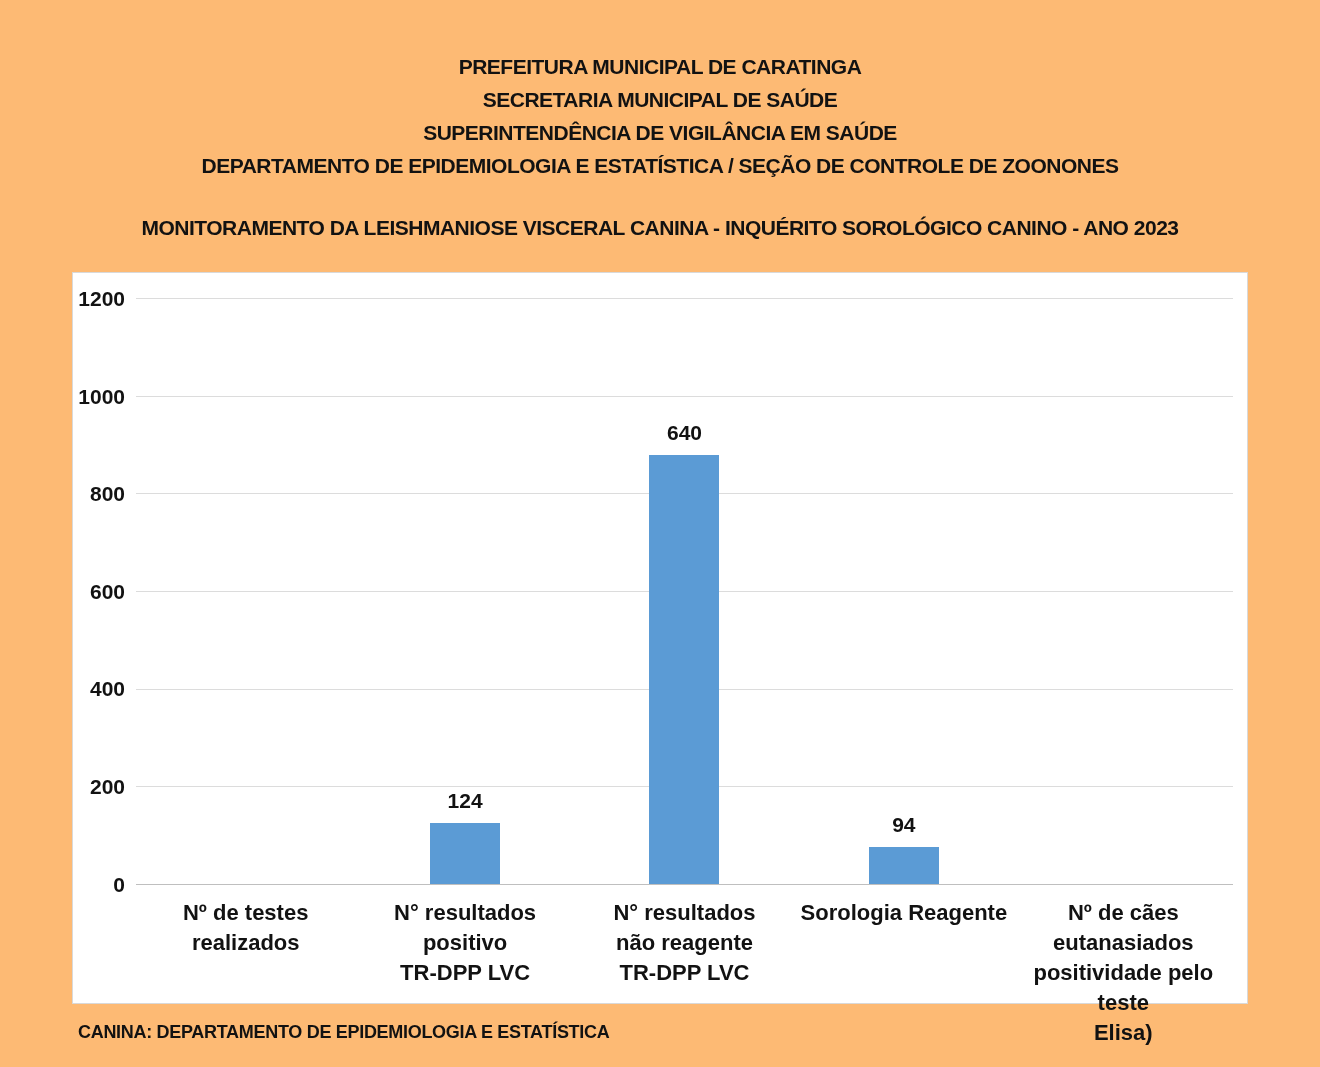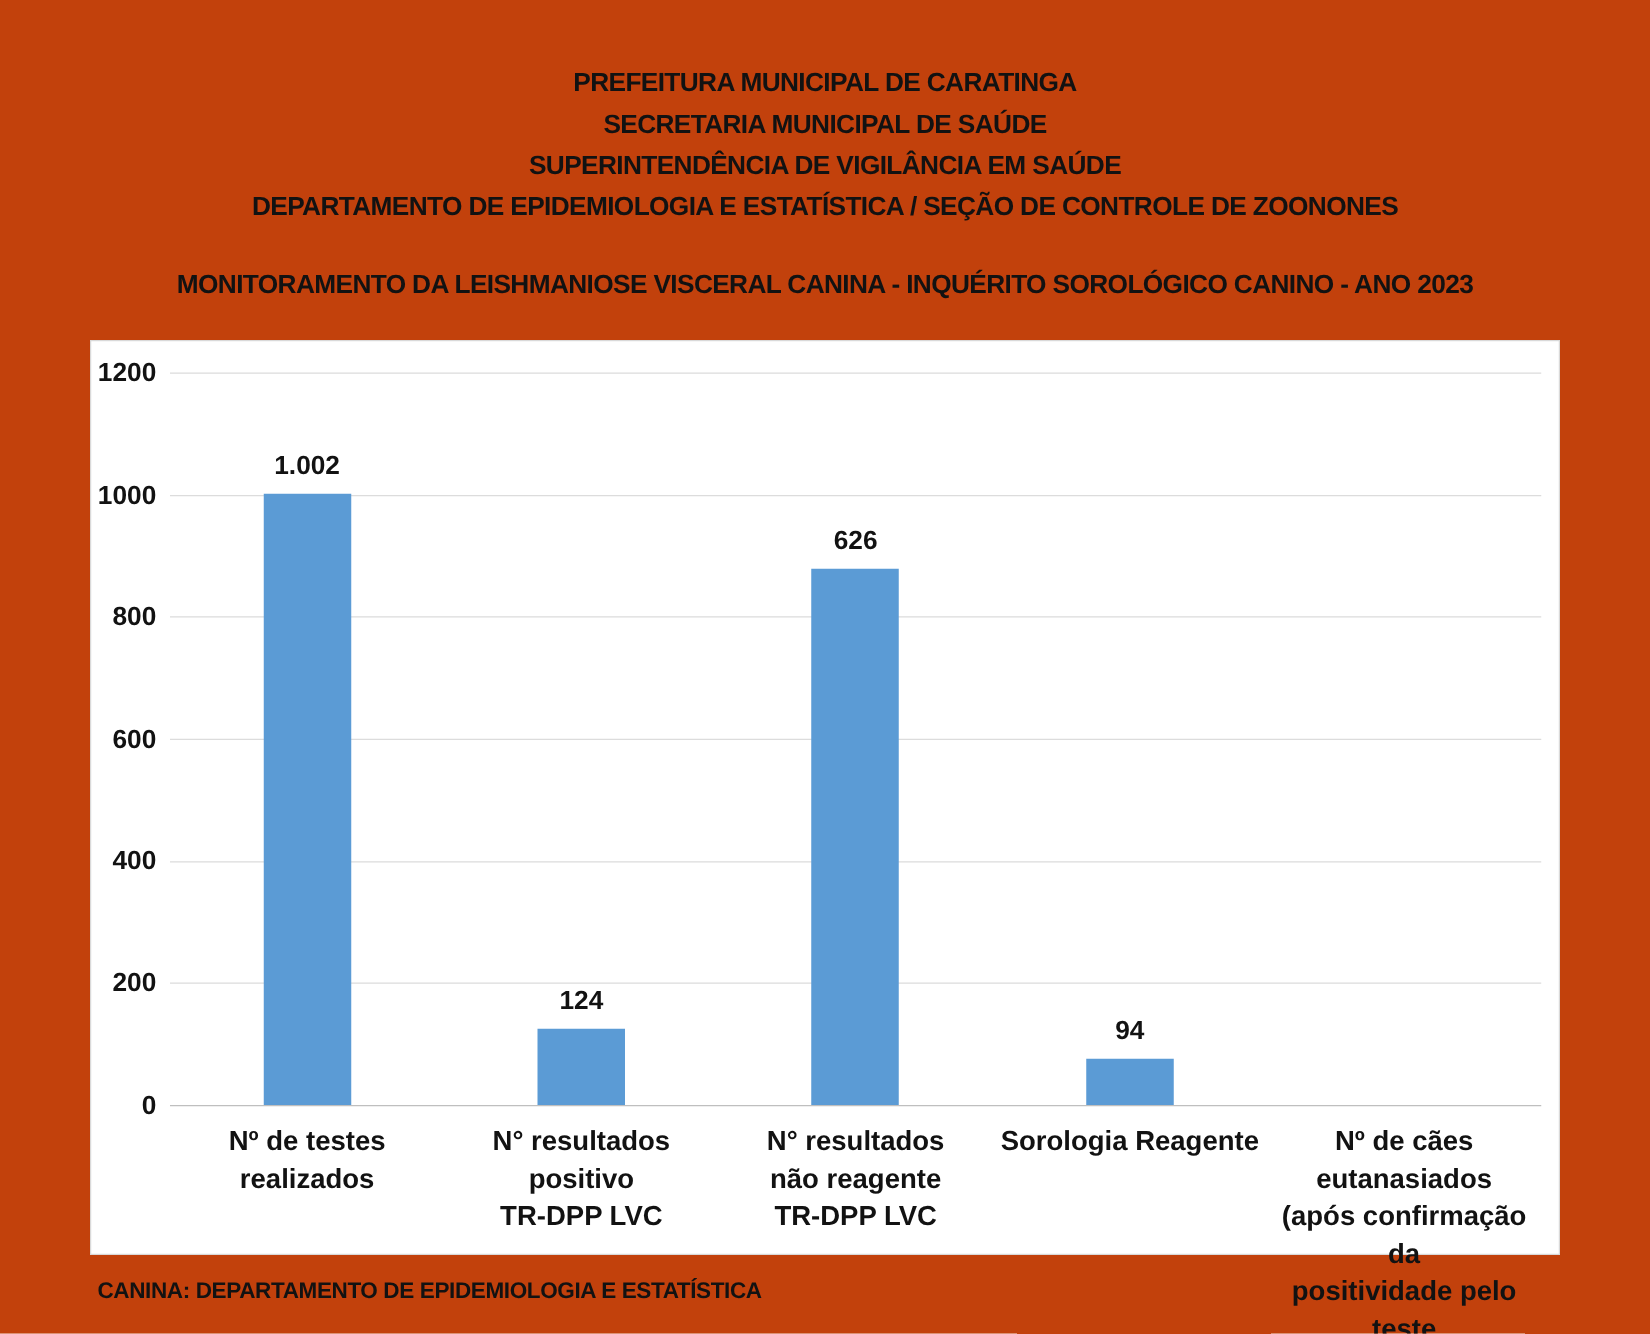--- a/index.html
+++ b/index.html
@@ -1,20 +1,20 @@
 <!DOCTYPE html>
 <html><head>
 <meta charset="utf-8">
 <style>
   html, body { margin: 0; padding: 0; background: #ffffff; }
   .page {
     position: relative;
     width: 1320px;
     height: 1067px;
-    background: #c2410c;
+    background: #fdba74;
     font-family: "Liberation Sans", sans-serif;
     color: #1f1f1f;
     overflow: hidden;
   }
   .org-header {
     position: absolute;
     top: 50px;
     left: 0;
     width: 100%;
     text-align: center;
@@ -131,31 +131,27 @@
 
   <div class="chart-box">
     <div class="plot-area" id="plot-area">
         <div class="axis-line" style="top: 586px; background: rgb(191, 191, 191);"></div>
         <div class="gridline" style="top: 488.333px; background: rgb(220, 220, 220);"></div>
         <div class="gridline" style="top: 390.667px; background: rgb(220, 220, 220);"></div>
         <div class="gridline" style="top: 293px; background: rgb(220, 220, 220);"></div>
         <div class="gridline" style="top: 195.333px; background: rgb(220, 220, 220);"></div>
         <div class="gridline" style="top: 97.6667px; background: rgb(220, 220, 220);"></div>
         <div class="gridline" style="top: 0px; background: rgb(220, 220, 220);"></div>
-        <div class="bar-slot" style="left: 0px; width: 219.4px;">
-          <div class="bar" style="height: 489.31px; background: rgb(91, 155, 213);"></div>
-          <div class="bar-value-label" style="bottom: 499.31px;">1.002</div>
-        </div>
         <div class="bar-slot" style="left: 219.4px; width: 219.4px;">
           <div class="bar" style="height: 60.5533px; background: rgb(91, 155, 213);"></div>
           <div class="bar-value-label" style="bottom: 70.5533px;">124</div>
         </div>
         <div class="bar-slot" style="left: 438.8px; width: 219.4px;">
           <div class="bar" style="height: 428.757px; background: rgb(91, 155, 213);"></div>
-          <div class="bar-value-label" style="bottom: 438.757px;">626</div>
+          <div class="bar-value-label" style="bottom: 438.757px;">640</div>
         </div>
         <div class="bar-slot" style="left: 658.2px; width: 219.4px;">
           <div class="bar" style="height: 37.1133px; background: rgb(91, 155, 213);"></div>
           <div class="bar-value-label" style="bottom: 47.1133px;">94</div>
         </div>
       </div>
     <div id="category-labels">
         <div class="category-label" style="left: 63px; width: 219.4px; top: 625px;">
           <div>Nº de testes realizados</div>
         </div>
@@ -167,21 +163,20 @@
         <div class="category-label" style="left: 501.8px; width: 219.4px; top: 625px;">
           <div>N° resultados</div>
           <div>não reagente</div>
           <div>TR-DPP LVC</div>
         </div>
         <div class="category-label" style="left: 721.2px; width: 219.4px; top: 625px;">
           <div>Sorologia Reagente</div>
         </div>
         <div class="category-label" style="left: 940.6px; width: 219.4px; top: 625px;">
           <div>Nº de cães eutanasiados</div>
-          <div>(após confirmação da</div>
           <div>positividade pelo teste</div>
           <div>Elisa)</div>
         </div>
       </div>
   <div class="y-tick-label" style="top: 601px;">0</div>
       <div class="y-tick-label" style="top: 503.333px;">200</div>
       <div class="y-tick-label" style="top: 405px;">400</div>
       <div class="y-tick-label" style="top: 308px;">600</div>
       <div class="y-tick-label" style="top: 210.333px;">800</div>
       <div class="y-tick-label" style="top: 112.667px;">1000</div>

